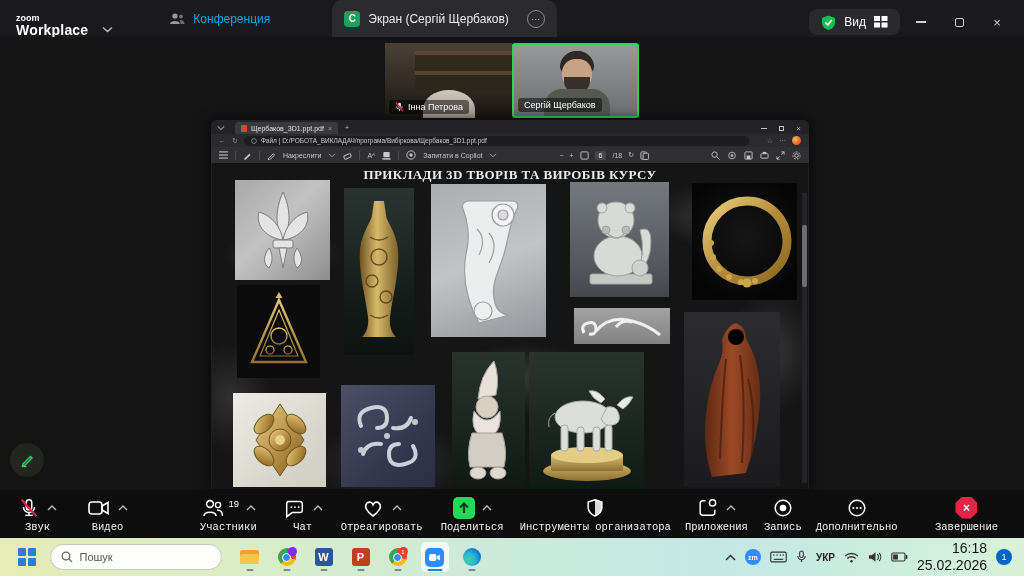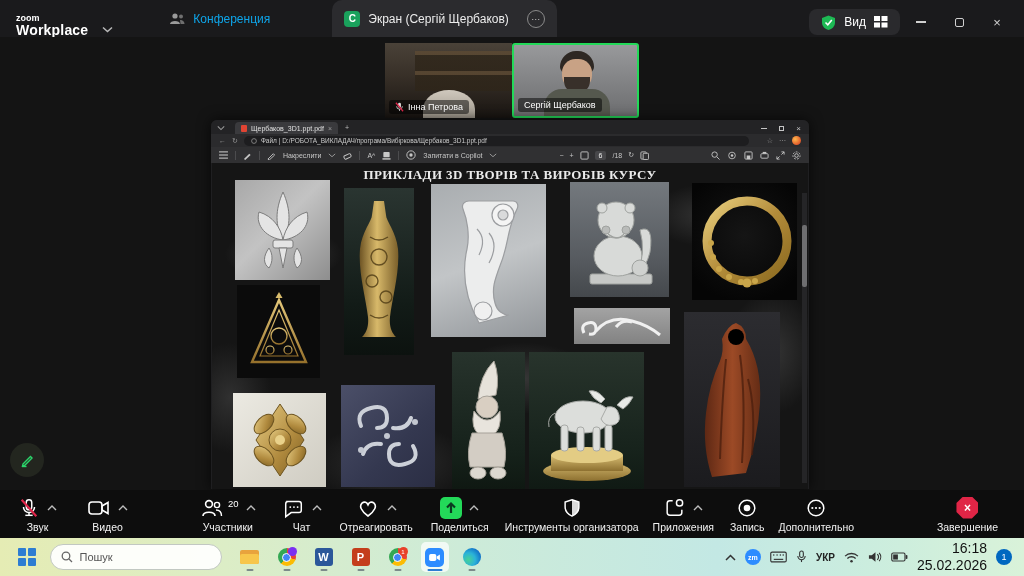--- a/index.html
+++ b/index.html
@@ -102,21 +102,21 @@
     justify-content:center; }
   .scrollbar { position:absolute; right:1px; top:30px; width:5px; height:290px; background:#252527; }
   .scroll-thumb { position:absolute; left:0; top:32px; width:5px; height:62px; background:#6e6e70;
     border-radius:2px; }
 
   
   .ztoolbar { position:absolute; left:0; top:490px; width:1024px; height:48px; background:#0d0d0d;
     display:flex; align-items:center; padding:0 0 0 18px; }
   .tb-item { display:flex; flex-direction:column; align-items:center; color:#fff; }
   .tb-iconrow { display:flex; align-items:center; gap:7px; height:24px; }
-  .tb-label { font-size:10.5px; margin-top:1px; color:#f2f2f2; white-space:nowrap; }
+  .tb-label { font-size:10.5px; margin-top:1px; color:#f2f2f2; white-space:nowrap;font-family:Liberation Mono, monospace; }
   .tb-badge { font-size:9.5px; color:#fff; margin-left:-3px; margin-top:-8px; }
   .share-ico { width:22px; height:22px; background:#23d959; border-radius:5px; display:flex;
     align-items:center; justify-content:center; }
   .end-ico { width:22px; height:22px; background:#e02546; display:flex; align-items:center;
     justify-content:center; clip-path:polygon(30% 0,70% 0,100% 30%,100% 70%,70% 100%,30% 100%,0 70%,0 30%); }
   .end-ico span { color:#fff; font-size:12px; font-weight:bold; line-height:1; }
 
   
   .taskbar { position:absolute; left:0; top:538px; width:1024px; height:38px;
     background:linear-gradient(90deg,#e5ecb4 0%,#dcedc6 22%,#cdebd8 45%,#c3e8e4 70%,#cdeedd 88%,#d9f2d9 100%);
@@ -606,21 +606,21 @@
   </div>
 
   <div class="tb-item" style="margin-left:72px">
     <div class="tb-iconrow">
       <svg width="24" height="22" viewBox="0 0 24 22">
           <circle cx="9" cy="7" r="3.4" fill="none" stroke="#fff" stroke-width="1.6"></circle>
           <path d="M3 19 c0-5 12-5 12 0" fill="none" stroke="#fff" stroke-width="1.6"></path>
           <circle cx="17" cy="8" r="2.6" fill="none" stroke="#fff" stroke-width="1.4"></circle>
           <path d="M16 13 c4.5 0 5.5 3.5 5.5 6" fill="none" stroke="#fff" stroke-width="1.4"></path>
         </svg>
-      <span class="tb-badge">20</span>
+      <span class="tb-badge">19</span>
       <svg width="10" height="6" viewBox="0 0 10 6">
           <polyline points="1,5 5,1 9,5" fill="none" stroke="#bdbdbd" stroke-width="1.4"></polyline>
         </svg>
     </div>
     <span class="tb-label">Участники</span>
   </div>
 
   <div class="tb-item" style="margin-left:26px">
     <div class="tb-iconrow">
       <svg width="23" height="22" viewBox="0 0 24 24">

